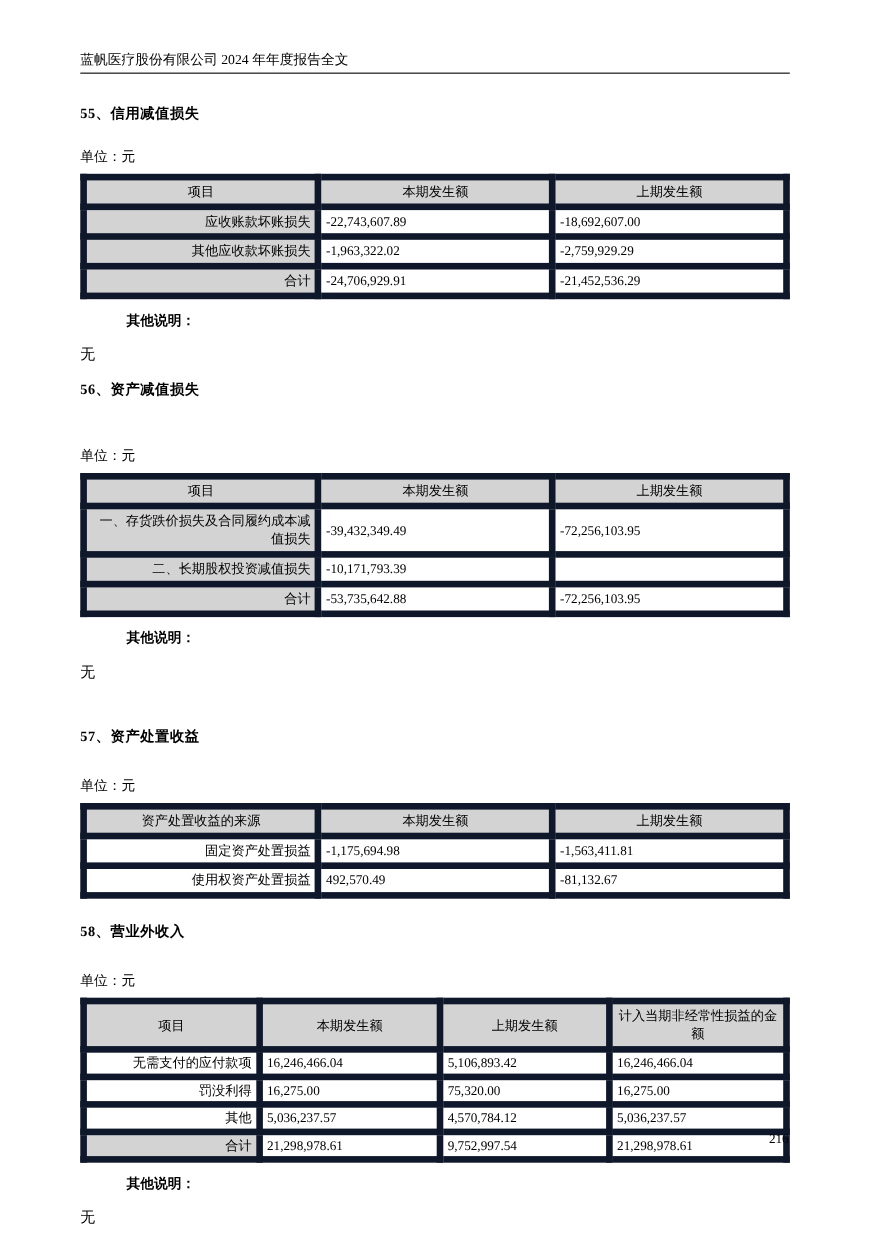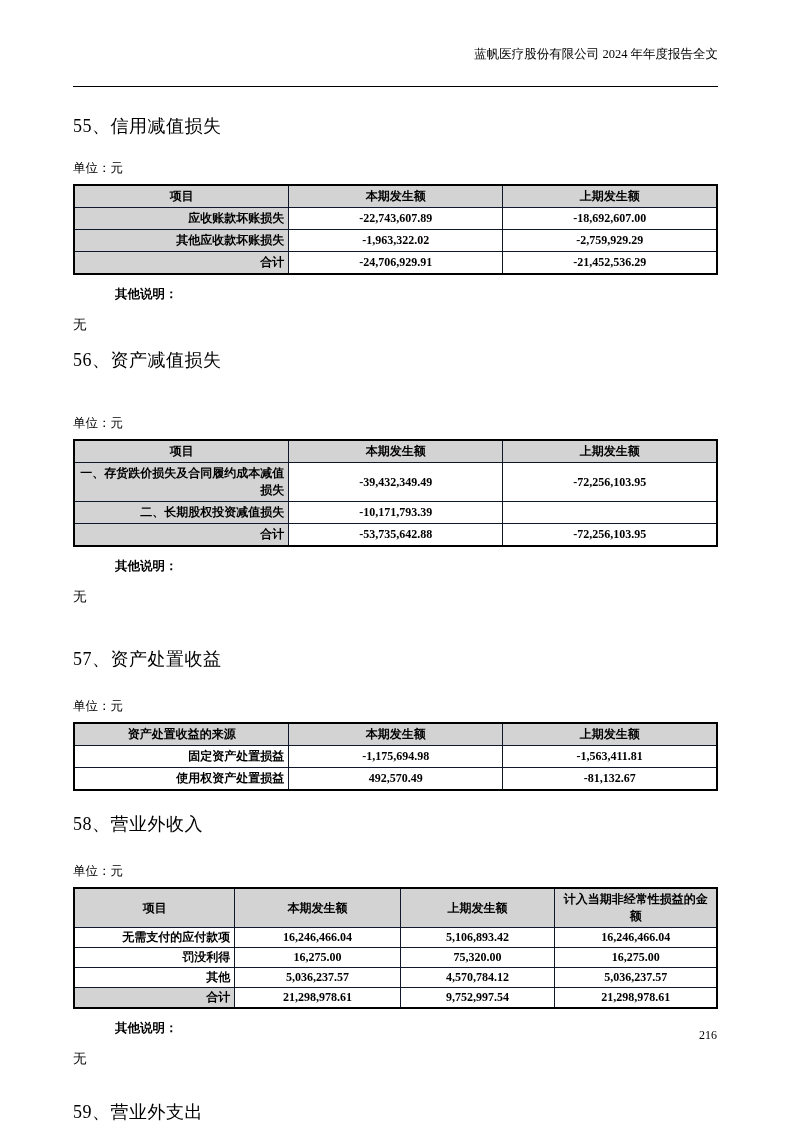--- a/index.html
+++ b/index.html
@@ -10,57 +10,57 @@
     font-family: "Liberation Serif", "DejaVu Serif", serif;
     color: var(--ink);
   }
   .page {
     position: relative;
     width: 793px; height: 1122px;
     padding: 46px 75px 0 73px;
     overflow: hidden;
   }
   .doc-header {
-    text-align: right;
+    text-align: left;
     font-size: 12.5px;
-    padding-bottom: 23px;
+    padding-bottom: 3px;
     border-bottom: 1px solid #000;
   }
   .section-title {
-    font-size: 18px;
-    font-weight: normal;
+    font-size: 13px;
+    font-weight: bold;
     letter-spacing: 0.5px;
   }
   .unit-label {
     text-align: left;
     font-size: 12.5px;
   }
   .data-table {
     width: 100%;
     border-collapse: collapse;
     border: 2px solid #000;
     margin-top: 7px;
     font-size: 12px;
     table-layout: fixed;
   }
   .data-table th, .data-table td {
-    border: 1px solid #0f172a;
+    border: 6px solid #0f172a;
     padding: 2px 4px;
-    font-weight: bold;
+    font-weight: normal;
     vertical-align: middle;
     word-break: break-all;
   }
   .data-table th {
     background: var(--shade);
     text-align: center;
     height: 20px;
   }
   .data-table td { height: 21px; }
   .data-table td.label { text-align: right; }
-  .data-table td.num { text-align: center; }
+  .data-table td.num { text-align: left; }
   .data-table td.shade { background: var(--shade); }
   .cols3 .c1 { width: 33.4%; }
   .cols3 .c2 { width: 33.3%; }
   .cols3 .c3 { width: 33.3%; }
   .cols4 .c1 { width: 25.0%; }
   .cols4 .c2 { width: 25.7%; }
   .cols4 .c3 { width: 24.1%; }
   .cols4 .c4 { width: 25.2%; }
   .t58 td { height: 16px; padding: 1px 4px; }
   .t58 th { height: 38px; }

